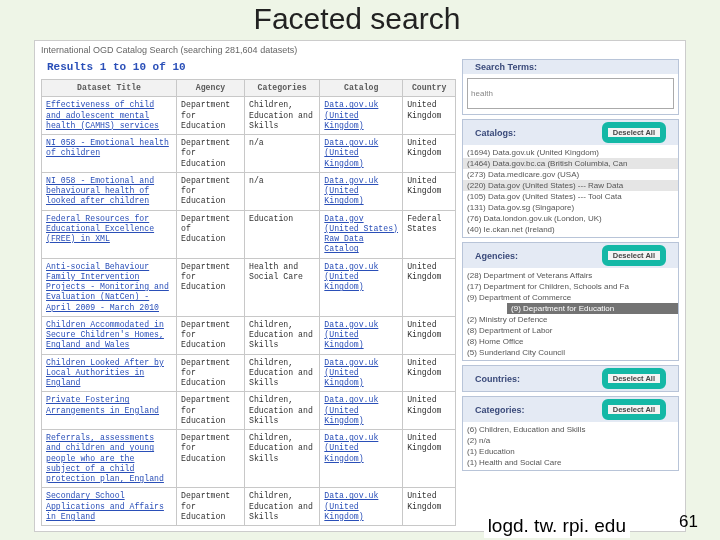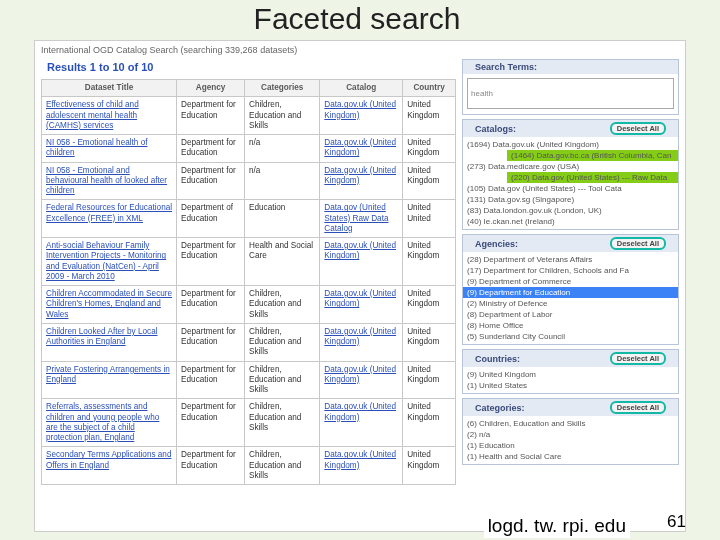--- a/index.html
+++ b/index.html
@@ -1,51 +1,51 @@
 <!DOCTYPE html>
 <html><head>
 <meta charset="utf-8">
 <style>
   html,body{margin:0;padding:0;font-family:Arial,Helvetica,sans-serif;font-size:9px;color:#333;background:#eef5e7;}
   .slide{width:720px;height:540px;position:relative;box-sizing:border-box;overflow:hidden;}
   .title{font-size:30px;color:#222;text-align:center;padding:2px 6px 4px 0;font-family:Arial;}
   .app{margin:0 34px;background:#fff;border:1px solid #ccc;padding:4px 6px;box-sizing:border-box;height:492px;overflow:hidden;}
   .page-hdr{color:#666;font-size:9px;margin-bottom:4px;}
   .content{display:flex;gap:6px;}
-  .left{flex:1 1 62%;}
+  .left{flex:1 1 62%;font-family:Liberation Mono, monospace;}
   .right{flex:0 0 34%;}
   .results-hdr{color:#2a4fb8;font-weight:bold;font-size:11px;margin:2px 0 6px 6px;}
   table.res{width:100%;border-collapse:collapse;table-layout:fixed;}
   table.res th, table.res td{border:1px solid #c8c8c8;padding:3px 4px;vertical-align:top;font-size:8.2px;word-wrap:break-word;line-height:1.25;}
   table.res th{background:#f2f2f2;color:#5a5a5a;}
   table.res th:nth-child(1){width:34%;}
   table.res th:nth-child(2){width:16%;}
   table.res th:nth-child(3){width:18%;}
   table.res th:nth-child(4){width:20%;}
   table.res th:nth-child(5){width:12%;}
   .link{color:#2a4fb8;text-decoration:underline;cursor:pointer;}
   .panel{border:1px solid #b8c4d8;margin-bottom:4px;background:#fff;}
   .panel-hd{background:#e4eaf4;color:#3a4a7a;font-weight:bold;font-size:9px;padding:2px 12px;display:flex;justify-content:space-between;align-items:center;}
-  .deselect{background:#f4f4f4;border:2px solid #14b8a6;border-radius:6px;font-size:7.5px;padding:0 5px;color:#444;cursor:pointer;}
+  .deselect{background:#f4f4f4;border:6px solid #14b8a6;border-radius:6px;font-size:7.5px;padding:0 5px;color:#444;cursor:pointer;}
   .panel-body{padding:2px 0;}
   .panel-body .item{padding:1px 4px;font-size:8px;color:#555;cursor:pointer;white-space:nowrap;overflow:hidden;text-overflow:ellipsis;}
-  .panel-body .sel{background:#3b82f6;color:#fff;}
-  .panel-body .hl{background:#84cc16;margin-left:44px;}
+  .panel-body .sel{background:#737373;color:#fff;margin-left:44px;}
+  .panel-body .hl{background:#e5e5e5;}
   .search-box{border:1px solid #aaa;margin:2px 4px 3px 4px;padding:10px 3px;font-size:8px;color:#888;background:#fff;}
   .url{position:absolute;bottom:2px;right:90px;font-size:19px;color:#000;background:#fff;padding:1px 4px;}
-  .pagenum{position:absolute;bottom:8px;right:34px;font-size:17px;color:#000;}
+  .pagenum{position:absolute;bottom:8px;right:22px;font-size:17px;color:#000;}
 </style>
 </head>
 <body>
 
 <div class="slide">
   <div class="title">Faceted search</div>
 
   <div class="app">
-    <div class="page-hdr">International OGD Catalog Search (searching 339,268 datasets)</div>
+    <div class="page-hdr">International OGD Catalog Search (searching 281,604 datasets)</div>
     <div class="content">
       <div class="left">
         <div class="results-hdr">Results 1 to 10 of 10</div>
         <table class="res">
           <thead>
               <tr id="hdr-row">
                 <th>Dataset Title</th>
                 <th>Agency</th>
                 <th>Categories</th>
                 <th>Catalog</th>
@@ -72,21 +72,21 @@
                 <td>Department for Education</td>
                 <td>n/a</td>
                 <td><span class="link">Data.gov.uk (United Kingdom)</span></td>
                 <td>United Kingdom</td>
               </tr>
               <tr>
                 <td><span class="link">Federal Resources for Educational Excellence (FREE) in XML</span></td>
                 <td>Department of Education</td>
                 <td>Education</td>
                 <td><span class="link">Data.gov (United States) Raw Data Catalog</span></td>
-                <td>United United</td>
+                <td>Federal States</td>
               </tr>
               <tr>
                 <td><span class="link">Anti-social Behaviour Family Intervention Projects - Monitoring and Evaluation (NatCen) - April 2009 - March 2010</span></td>
                 <td>Department for Education</td>
                 <td>Health and Social Care</td>
                 <td><span class="link">Data.gov.uk (United Kingdom)</span></td>
                 <td>United Kingdom</td>
               </tr>
               <tr>
                 <td><span class="link">Children Accommodated in Secure Children's Homes, England and Wales</span></td>
@@ -110,21 +110,21 @@
                 <td>United Kingdom</td>
               </tr>
               <tr>
                 <td><span class="link">Referrals, assessments and children and young people who are the subject of a child protection plan, England</span></td>
                 <td>Department for Education</td>
                 <td>Children, Education and Skills</td>
                 <td><span class="link">Data.gov.uk (United Kingdom)</span></td>
                 <td>United Kingdom</td>
               </tr>
               <tr>
-                <td><span class="link">Secondary Terms Applications and Offers in England</span></td>
+                <td><span class="link">Secondary School Applications and Affairs in England</span></td>
                 <td>Department for Education</td>
                 <td>Children, Education and Skills</td>
                 <td><span class="link">Data.gov.uk (United Kingdom)</span></td>
                 <td>United Kingdom</td>
               </tr>
             </tbody>
         </table>
       </div>
       <div class="right">
 
@@ -142,21 +142,21 @@
             <span>Catalogs:</span>
             <span class="deselect">Deselect All</span>
           </div>
           <div class="panel-body" id="facet-catalogs-body">
               <div class="item">(1694) Data.gov.uk (United Kingdom)</div>
               <div class="item hl">(1464) Data.gov.bc.ca (British Columbia, Can</div>
               <div class="item">(273) Data.medicare.gov (USA)</div>
               <div class="item hl">(220) Data.gov (United States) --- Raw Data</div>
               <div class="item">(105) Data.gov (United States) --- Tool Cata</div>
               <div class="item">(131) Data.gov.sg (Singapore)</div>
-              <div class="item">(83) Data.london.gov.uk (London, UK)</div>
+              <div class="item">(76) Data.london.gov.uk (London, UK)</div>
               <div class="item">(40) Ie.ckan.net (Ireland)</div>
             </div>
         </div>
 
         <div class="panel">
           <div class="panel-hd">
             <span>Agencies:</span>
             <span class="deselect">Deselect All</span>
           </div>
           <div class="panel-body" id="facet-agencies-body">
@@ -169,24 +169,20 @@
               <div class="item">(8) Home Office</div>
               <div class="item">(5) Sunderland City Council</div>
             </div>
         </div>
 
         <div class="panel">
           <div class="panel-hd">
             <span>Countries:</span>
             <span class="deselect">Deselect All</span>
           </div>
-          <div class="panel-body" id="facet-countries-body">
-              <div class="item">(9) United Kingdom</div>
-              <div class="item">(1) United States</div>
-            </div>
         </div>
 
         <div class="panel">
           <div class="panel-hd">
             <span>Categories:</span>
             <span class="deselect">Deselect All</span>
           </div>
           <div class="panel-body" id="facet-categories-body">
               <div class="item">(6) Children, Education and Skills</div>
               <div class="item">(2) n/a</div>

